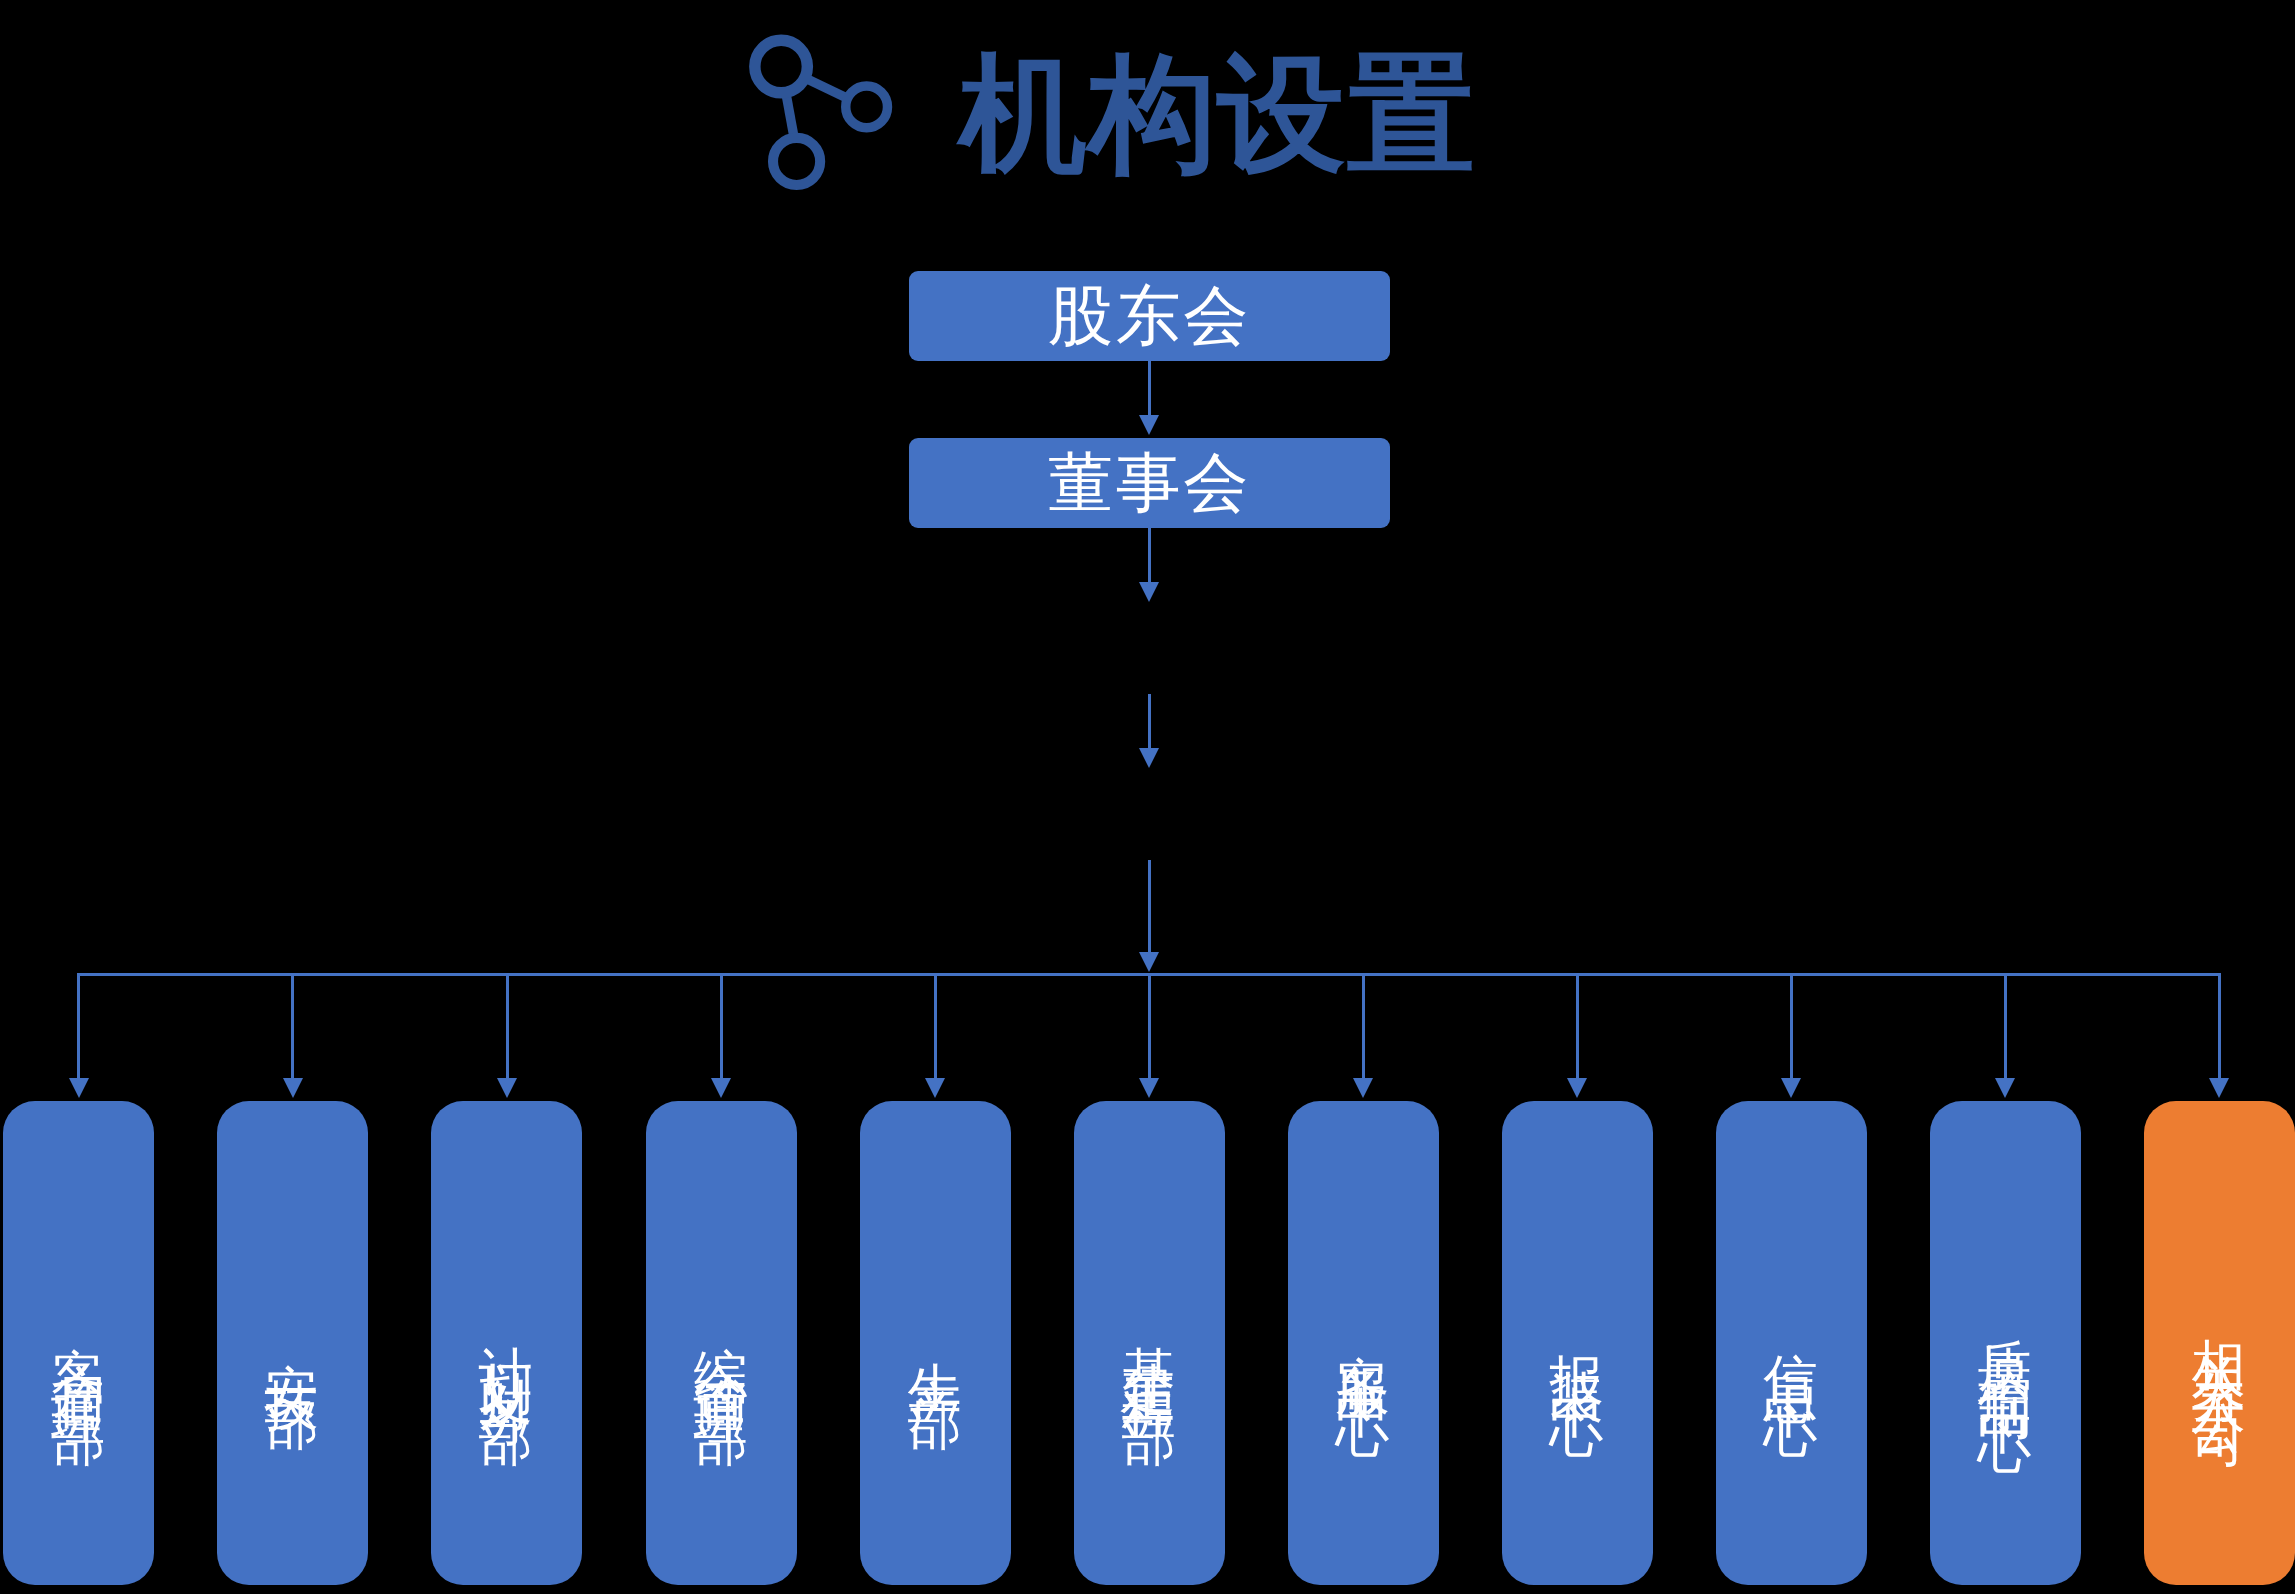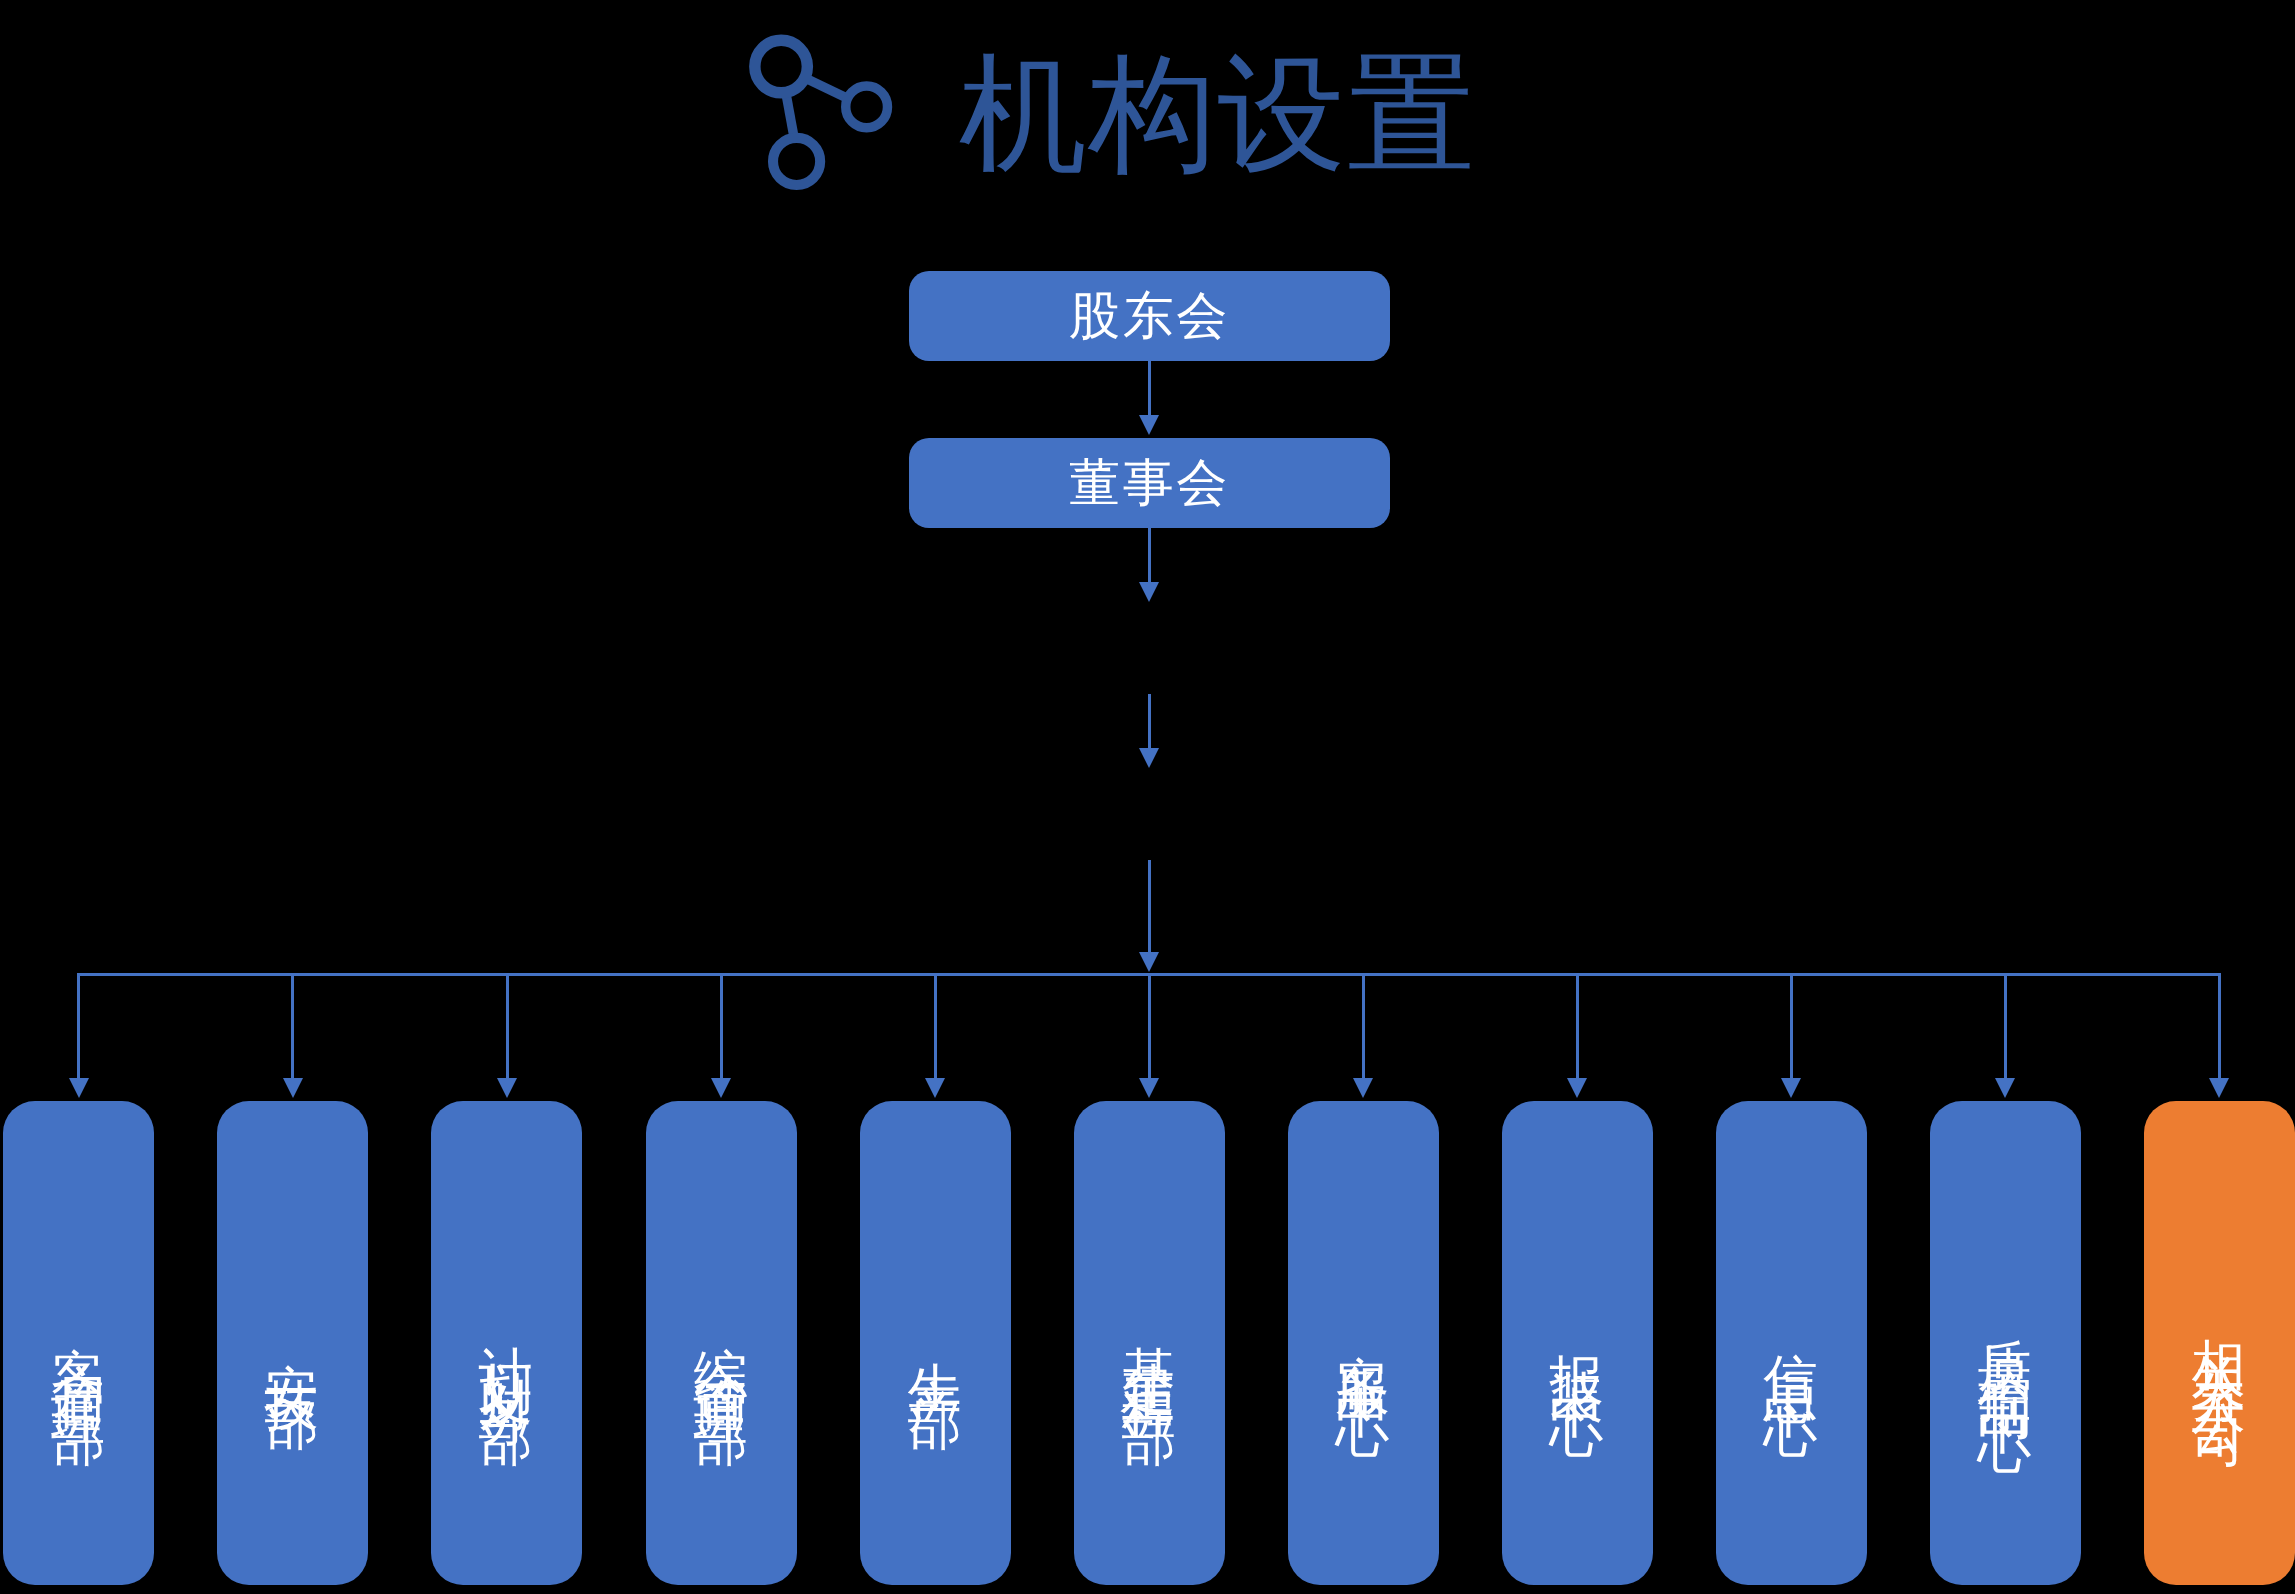--- a/index.html
+++ b/index.html
@@ -16,29 +16,29 @@
     width:2295px;height:1595px;
     position:relative;
     overflow:hidden;
     font-family:"Liberation Sans", sans-serif;
   }
   .canvas{position:absolute;inset:0;}
   
   .hdr-icon{position:absolute;left:707px;top:13.5px;width:229px;height:202px;}
   .hdr-title{
     position:absolute;left:959px;top:42px;
-    font-size:128px;font-weight:normal;line-height:1.12;
+    font-size:128px;font-weight:bold;line-height:1.12;
     color:var(--title-blue);letter-spacing:1.3px;white-space:nowrap;
   }
   
   .chain-box{
     position:absolute;left:909px;width:481px;height:90px;
-    background:var(--box-blue);border-radius:20px;
+    background:var(--box-blue);border-radius:9px;
     display:flex;align-items:center;justify-content:center;
-    color:var(--box-text);font-size:51px;letter-spacing:2.7px;white-space:nowrap;
+    color:var(--box-text);font-size:65px;letter-spacing:2.7px;white-space:nowrap;
   }
   
   .dept-box{
     position:absolute;top:1101px;width:151px;height:484px;
     background:var(--box-blue);border-radius:32px;
     display:flex;align-items:center;justify-content:center;
     color:var(--box-text);
   }
   .dept-box.highlight{background:var(--box-orange);}
   .dept-label{

